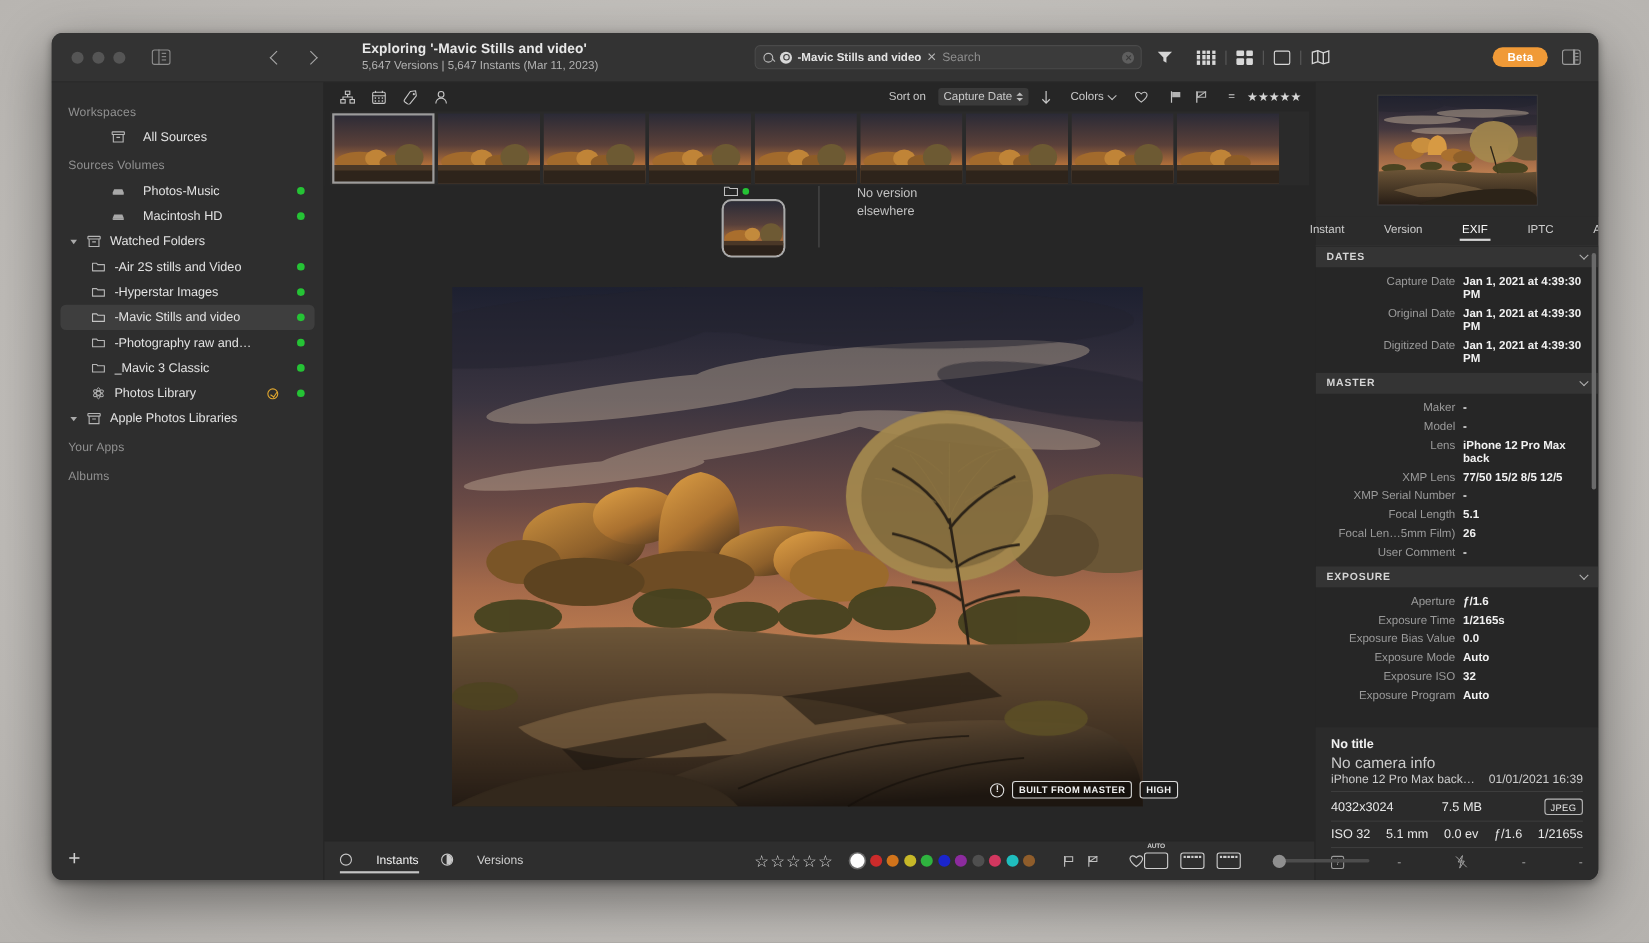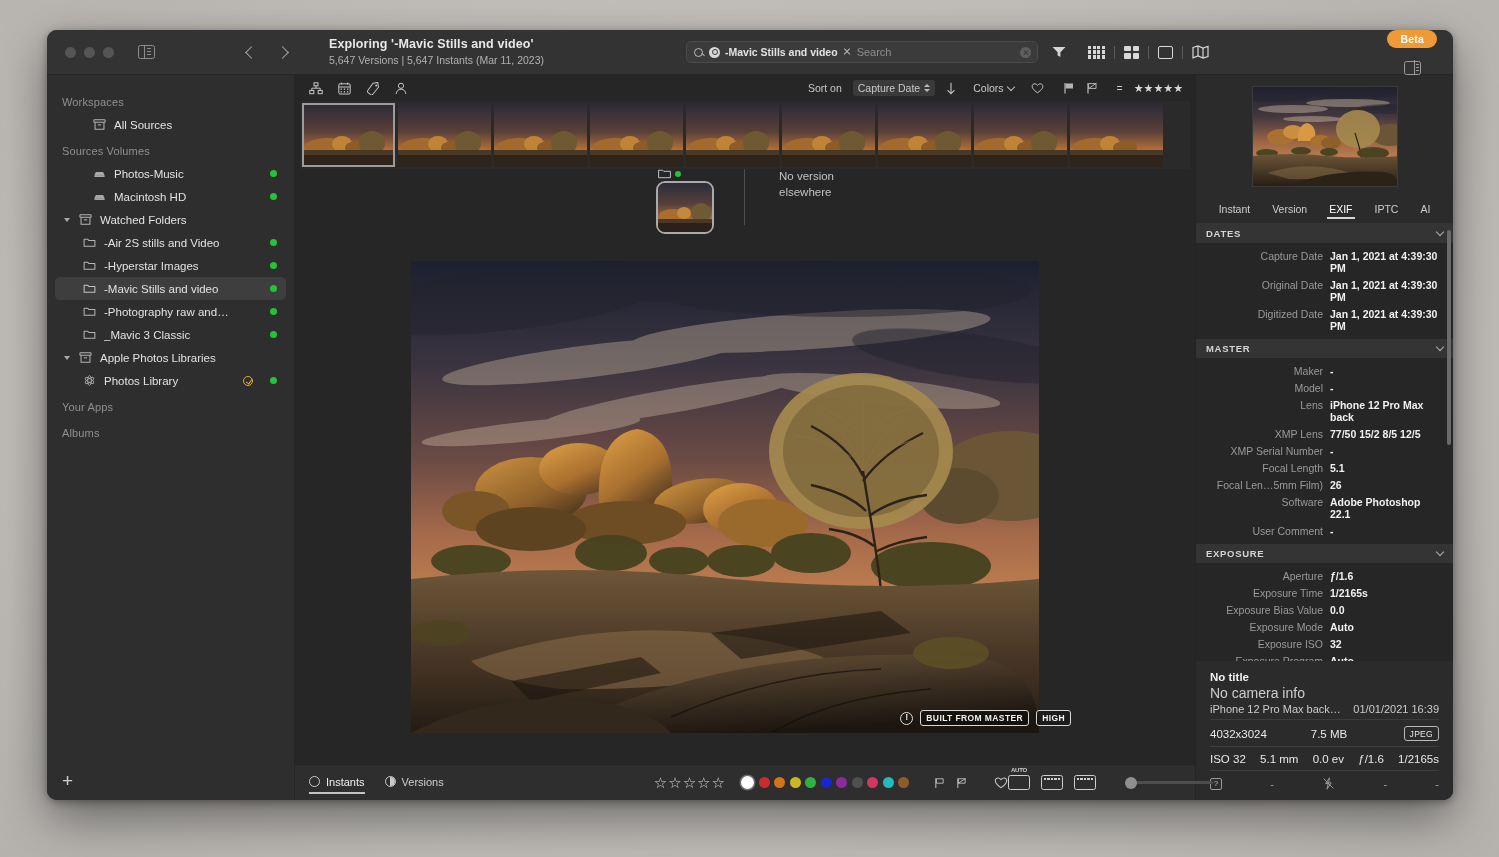--- a/index.html
+++ b/index.html
@@ -75,21 +75,21 @@
 
   .funnel { margin-left: 14px; width: 14px; height: 12px; }
   #view-icons { margin-left: 22px; display:flex; align-items:center; gap: 9px; }
   .vsep { width:1px; height:13px; background:#5a5a5a; }
   .grid-dense { width:17px;height:13px; display:grid; grid-template-columns: repeat(4,1fr); grid-template-rows: repeat(3,1fr); gap:1.1px; }
   .grid-dense i { background:#d8d8d8; display:block; }
   .grid-4 { width:15px;height:13px; display:grid; grid-template-columns: repeat(2,1fr); grid-template-rows: repeat(2,1fr); gap:2px;}
   .grid-4 i { background:#d8d8d8; display:block; border-radius:1px;}
   .single-box { width:15px;height:13px;border:1.8px solid #d8d8d8;border-radius:2px;}
 
-  #topbar-right { margin-left: auto; display:flex; align-items:center; gap:13px; padding-right:16px;flex-direction:column; }
+  #topbar-right { margin-left: auto; display:flex; align-items:center; gap:13px; padding-right:16px; }
   #beta {
     background: #f09a37; color:#fff; font-size:10.5px; font-weight:bold;
     padding: 3px 13px; border-radius: 9px; letter-spacing:.2px;
   }
   .right-panel-toggle { width:17px;height:14px;border:1.4px solid #9a9a9a;border-radius:2.5px;position:relative;}
   .right-panel-toggle::before{content:"";position:absolute;right:4.5px;top:-1.4px;bottom:-1.4px;width:1.4px;background:#9a9a9a;}
   .right-panel-toggle::after{content:"";position:absolute;right:1.2px;top:2px;width:2.5px;height:1.2px;background:#9a9a9a;box-shadow:0 3px 0 #9a9a9a,0 6px 0 #9a9a9a;}
 
   
   #body { flex: 1; display: flex; min-height: 0; }
@@ -106,21 +106,21 @@
     height: 23px; display:flex; align-items:center; gap:8px;
     margin: 0 8px; padding-left: 10px; border-radius: 5px;
     font-size: 11.5px; color:#e2e2e2;
   }
   .sb-row.sel { background: #3e3e3e; }
   .sb-row .lbl { flex:1; white-space:nowrap; overflow:hidden; text-overflow:ellipsis; }
   .dot { width:7px;height:7px;border-radius:50%;background:#25c335; margin-right:9px; flex:0 0 auto;}
   .dot.amber { background: transparent; border:1.5px solid #e0a72e; width:10px; height:10px; position:relative;}
   .dot.amber::after{content:"";position:absolute;left:2.5px;top:1px;width:3px;height:5px;border-right:1.5px solid #e0a72e;border-bottom:1.5px solid #e0a72e;transform:rotate(35deg);}
   .ind { padding-left: 28px; }
-  .ind2 { padding-left: 13px; }
+  .ind2 { padding-left: 13px; gap: 16px; }
   .disc { width:0;height:0;border-left:4px solid #aaa;border-top:3px solid transparent;border-bottom:3px solid transparent; transform: rotate(90deg); margin-right:2px; flex:0 0 auto;}
   .ico { width:13px; height:13px; flex:0 0 auto; opacity:.88; }
   #sidebar-bottom { height: 40px; display:flex; align-items:center; padding-left:15px; }
   .plus { color:#cfcfcf; font-size:19px; line-height:1; font-weight: 300;}
 
   
   #center { flex: 1; display:flex; flex-direction:column; background:#262626; min-width:0; }
 
   #subtoolbar { height: 26px; flex:0 0 26px; display:flex; align-items:center; background:#262626; padding: 0 12px 0 14px; }
   #subtoolbar .left-ic { display:flex; gap:15px; align-items:center; }
@@ -151,21 +151,21 @@
   
   #photo-wrap { position:relative; width:668px; height:472px; }
   #photo { position:absolute; inset:0; overflow:hidden; }
   .badges { position:absolute; right:8px; bottom:7px; display:flex; align-items:center; gap:7px; }
   .badge { border:1px solid #d9d9d9; border-radius:3px; color:#f0f0f0; font-size:8.5px; font-weight:bold; padding:2px 5px; letter-spacing:.4px; background: rgba(0,0,0,.25); }
   .warn-ic { width:13px;height:13px;border:1.2px solid #e0e0e0;border-radius:50%;position:relative;}
   .warn-ic::after{content:"!";position:absolute;left:0;right:0;top:-1px;text-align:center;font-size:9px;color:#e6e6e6;font-weight:bold;}
 
   
   #bottombar { height: 36px; flex:0 0 36px; background:#2e2e2e; display:flex; align-items:center; padding: 0 14px; border-top:1px solid #242424; }
-  .tabitem { display:flex; align-items:center; gap:6px; font-size:11px; color:#cfcfcf; margin-right: 20px; position:relative; padding-bottom:2px;}
+  .tabitem { display:flex; align-items:center; gap:22px; font-size:11px; color:#cfcfcf; margin-right: 20px; position:relative; padding-bottom:2px;}
   .tabitem.active { color:#efefef; }
   .tabitem.active::after { content:""; position:absolute; left:0; right:0; bottom:-4px; height:1.4px; background:#c4c4c4; }
   .circ { width:11px;height:11px;border-radius:50%;border:1.3px solid #c9c9c9; }
   .circ-half { width:11px;height:11px;border-radius:50%;border:1.3px solid #c9c9c9; position:relative; overflow:hidden;}
   .circ-half::after{content:"";position:absolute;right:-1px;top:-1px;bottom:-1px;width:6px;background:#c9c9c9;border-radius:0 6px 6px 0;}
   #bottom-center { display:flex; align-items:center; gap:11px; margin-left: 190px; }
   .stars-big { display:flex; gap:1px; font-size:15px; color:#d6d6d6; }
   .swatches { display:flex; align-items:center; gap:4.5px; margin-left:5px; }
   .sw { width:11px;height:11px;border-radius:50%; }
   .sw.first { width:13px;height:13px; box-shadow: 0 0 0 1.5px #6a6a6a; }
@@ -175,21 +175,21 @@
   .mini-film.auto::after{content:"AUTO";position:absolute;left:0;right:0;top:-9px;text-align:center;font-size:6px;font-weight:bold;color:#cfcfcf;letter-spacing:-.2px;}
   .mini-film .perf { position:absolute; left:1.5px; right:1.5px; top:1.5px; height:2.5px; display:flex; gap:1.3px; }
   .mini-film .perf i { flex:1; background:#cfcfcf; }
   #zoom-slider { width:86px; height:3px; background:#4d4d4d; border-radius:2px; position:relative; margin-left:20px; }
   #zoom-knob { position:absolute; left:-2px; top:-4.5px; width:12px;height:12px;border-radius:50%;background:#8f8f8f; }
 
   
   #rightpanel { width: 258px; flex:0 0 258px; background:#2b2b2b; display:flex; flex-direction:column; border-left:1px solid #242424;}
   #rp-preview { height: 122px; display:flex; align-items:center; justify-content:center; background:#2b2b2b; }
   #rp-thumb { width: 146px; height: 101px; overflow:hidden; position:relative; border:1px solid #3a3a3a;}
-  #rp-tabs { height:27px; display:flex; align-items:center; justify-content:center; gap:22px; font-size:10.5px; color:#cdcdcd; border-bottom:1px solid #333; }
+  #rp-tabs { height:27px; display:flex; align-items:center; justify-content:center; gap:36px; font-size:10.5px; color:#cdcdcd; border-bottom:1px solid #333; }
   #rp-tabs .tb { position:relative; padding-bottom:3px; }
   #rp-tabs .tb.active { color:#fff; }
   #rp-tabs .tb.active::after{content:"";position:absolute;left:-2px;right:-2px;bottom:-1px;height:1.3px;background:#d6d6d6;}
   #rp-scrollarea { flex:1; overflow:hidden; position:relative; background:#262626; }
   .sec-head { background:#343434; height:19px; display:flex; align-items:center; padding: 0 10px; font-size:9.5px; color:#d5d5d5; letter-spacing:.7px; font-weight:bold;}
   .sec-head .dncaret2 { margin-left:auto; width:6px;height:6px;border-right:1.2px solid #b0b0b0;border-bottom:1.2px solid #b0b0b0;transform:rotate(45deg); margin-bottom:3px;}
   .kv { display:flex; align-items:baseline; padding: 2.5px 10px 2.5px 0; font-size:10.5px; }
   .kv .k { width: 134px; text-align:right; color:#9a9a9a; padding-right:7px; flex:0 0 134px; white-space:nowrap; overflow:hidden; text-overflow:ellipsis;}
   .kv .v { color:#f0f0f0; font-weight:bold; font-size:10.5px; }
   #rp-scrollbar { position:absolute; right:2px; top:6px; width:4px; height:215px; background:#6a6a6a; border-radius:2px;}
@@ -356,40 +356,40 @@
           <span class="dot"></span>
         </div>
         <div class="sb-row ind">
           <svg class="ico" viewBox="0 0 14 14">
             <path d="M1.2 3.6 h4 l1.2 1.3 h6.4 v6.1 h-11.6 z" fill="none" stroke="#c8c8c8" stroke-width="1.1" stroke-linejoin="round"></path>
           </svg>
           <span class="lbl">_Mavic 3 Classic</span>
           <span class="dot"></span>
         </div>
 
-        <div class="sb-row">
-          <span class="disc"></span>
-          <svg class="ico" viewBox="0 0 14 14">
-            <rect x="1" y="2" width="12" height="2.6" rx=".6" fill="none" stroke="#c8c8c8" stroke-width="1.1"></rect>
-            <path d="M2.2 4.8 L2.2 12 L11.8 12 L11.8 4.8" fill="none" stroke="#c8c8c8" stroke-width="1.1"></path>
-            <path d="M5.2 7.4 L8.8 7.4" stroke="#c8c8c8" stroke-width="1.1"></path>
-          </svg>
-          <span class="lbl">Apple Photos Libraries</span>
-        </div>
         <div class="sb-row ind">
           <svg class="ico" viewBox="0 0 14 14">
             <g fill="none" stroke="#c0c0c0" stroke-width="0.9">
               <ellipse cx="7" cy="7" rx="2" ry="5.4"></ellipse>
               <ellipse cx="7" cy="7" rx="2" ry="5.4" transform="rotate(60 7 7)"></ellipse>
               <ellipse cx="7" cy="7" rx="2" ry="5.4" transform="rotate(120 7 7)"></ellipse>
             </g>
           </svg>
           <span class="lbl">Photos Library</span>
           <span class="dot amber"></span>
           <span class="dot"></span>
+        </div>
+        <div class="sb-row">
+          <span class="disc"></span>
+          <svg class="ico" viewBox="0 0 14 14">
+            <rect x="1" y="2" width="12" height="2.6" rx=".6" fill="none" stroke="#c8c8c8" stroke-width="1.1"></rect>
+            <path d="M2.2 4.8 L2.2 12 L11.8 12 L11.8 4.8" fill="none" stroke="#c8c8c8" stroke-width="1.1"></path>
+            <path d="M5.2 7.4 L8.8 7.4" stroke="#c8c8c8" stroke-width="1.1"></path>
+          </svg>
+          <span class="lbl">Apple Photos Libraries</span>
         </div>
 
         <div class="sb-group">Your Apps</div>
         <div class="sb-group">Albums</div>
       </div>
       <div id="sidebar-bottom">
         <span class="plus">+</span>
       </div>
     </div>
 
@@ -914,24 +914,20 @@
             </div>
           <div class="kv">
               <span class="k">Focal Length</span>
               <span class="v">5.1</span>
             </div>
           <div class="kv">
               <span class="k">Focal Len…5mm Film)</span>
               <span class="v">26</span>
             </div>
           <div class="kv">
-              <span class="k">Software</span>
-              <span class="v">Adobe Photoshop 22.1</span>
-            </div>
-          <div class="kv">
               <span class="k">User Comment</span>
               <span class="v">-</span>
             </div>
         </div>
 
         <div class="sec-head">
           <span>EXPOSURE</span>
           <span class="dncaret2"></span>
         </div>
         <div style="padding:4px 0 5px">

